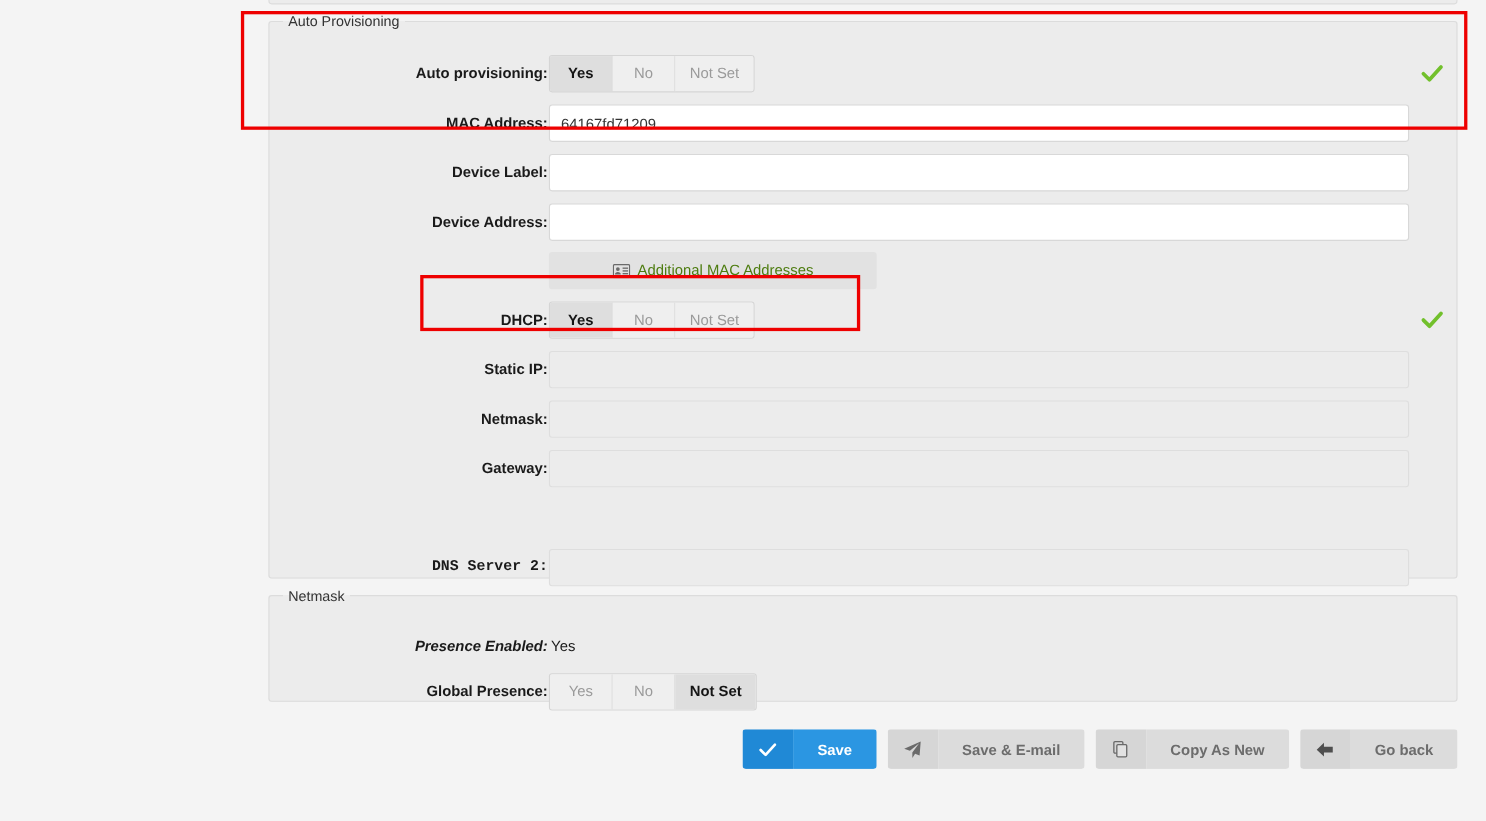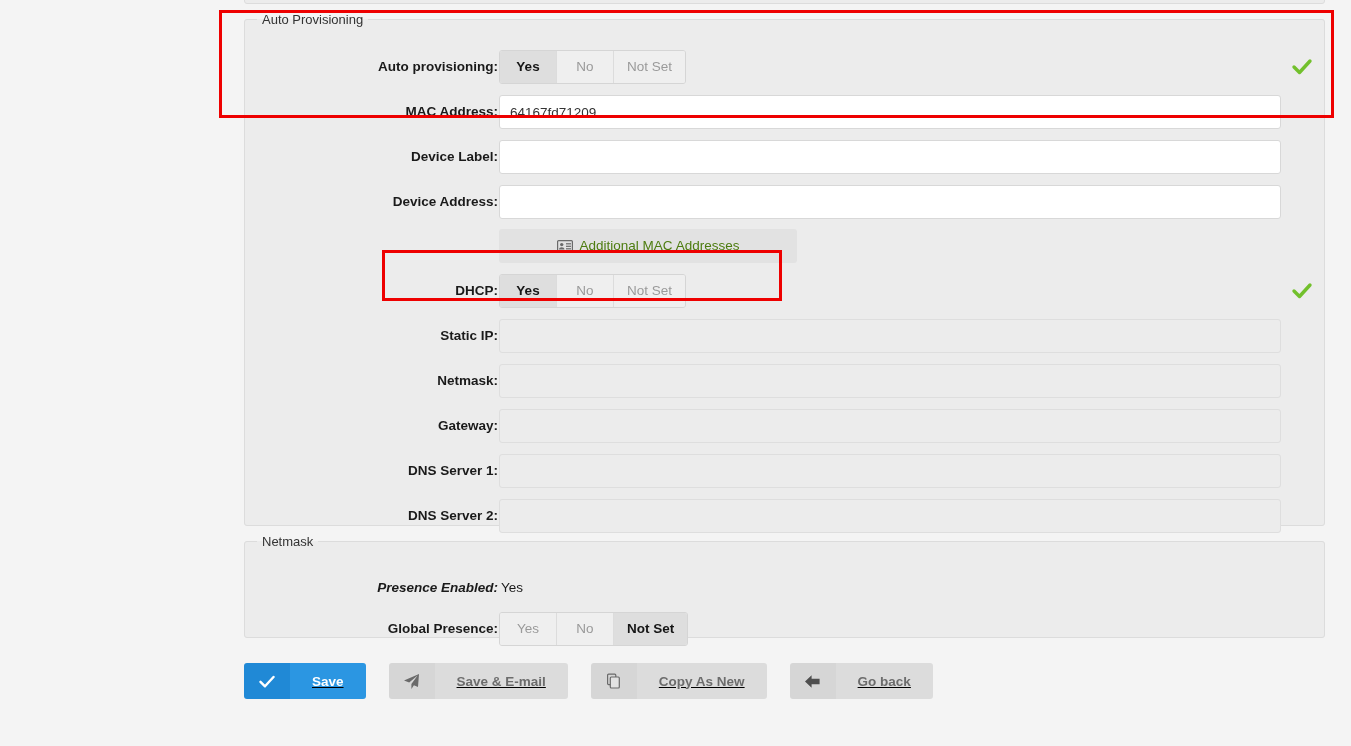--- a/index.html
+++ b/index.html
@@ -192,22 +192,22 @@
   }
 
   
   .btnbar {
     position: absolute;
     left: 244px;
     top: 663px;
     width: 1081px;
     height: 36px;
     display: flex;
-    gap: 23px;
-    text-decoration: underline;
+    justify-content: flex-end;
+    gap: 10px;
   }
   .splitbtn {
     display: flex;
     height: 36px;
     border-radius: 3px;
     overflow: hidden;
     cursor: pointer;
   }
   .splitbtn .ic {
     width: 46px;
@@ -310,27 +310,23 @@
     <div class="row" style="top:337px; left:0; width:1081px;">
       <div class="lbl" style="right:828px;">Netmask:</div>
       <input class="field disabled" type="text" disabled="" style="left: 254px; top: 0px; width: 782px;" value="">
     </div>
 
     <div class="row" style="top:382px; left:0; width:1081px;">
       <div class="lbl" style="right:828px;">Gateway:</div>
       <input class="field disabled" type="text" disabled="" style="left: 254px; top: 0px; width: 782px;" value="">
     </div>
 
-    <div class="row" style="top:427px; left:0; width:1081px;">
-      <div class="lbl" style="right:828px;">DNS Server 1:</div>
-      <input class="field disabled" type="text" disabled="" style="left: 254px; top: 0px; width: 782px;" value="">
-    </div>
 
     <div class="row" style="top:472px; left:0; width:1081px;">
-      <div class="lbl" style="right:828px;">DNS Server 2:</div>
+      <div class="lbl" style="right:828px;font-family:Liberation Mono, monospace;">DNS Server 2:</div>
       <input class="field disabled" type="text" disabled="" style="left: 254px; top: 0px; width: 782px;" value="">
     </div>
   </fieldset>
 
   <fieldset class="panel" id="panel-presence">
     <legend>Netmask</legend>
 
     <div class="static-row" style="top:29px; left:0; width:1081px;">
       <div class="lbl" style="right:828px;font-style:italic;">Presence Enabled:</div>
       <div class="val">Yes</div>

